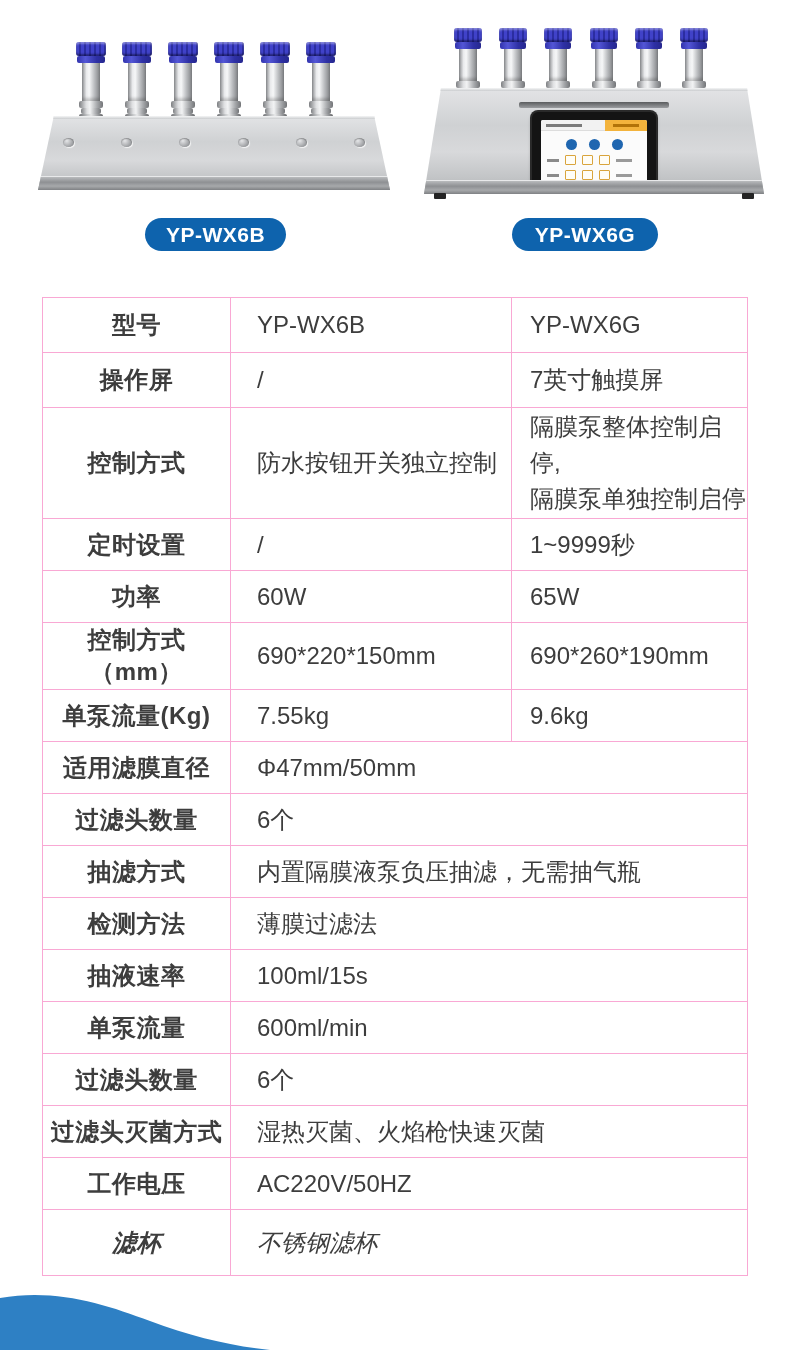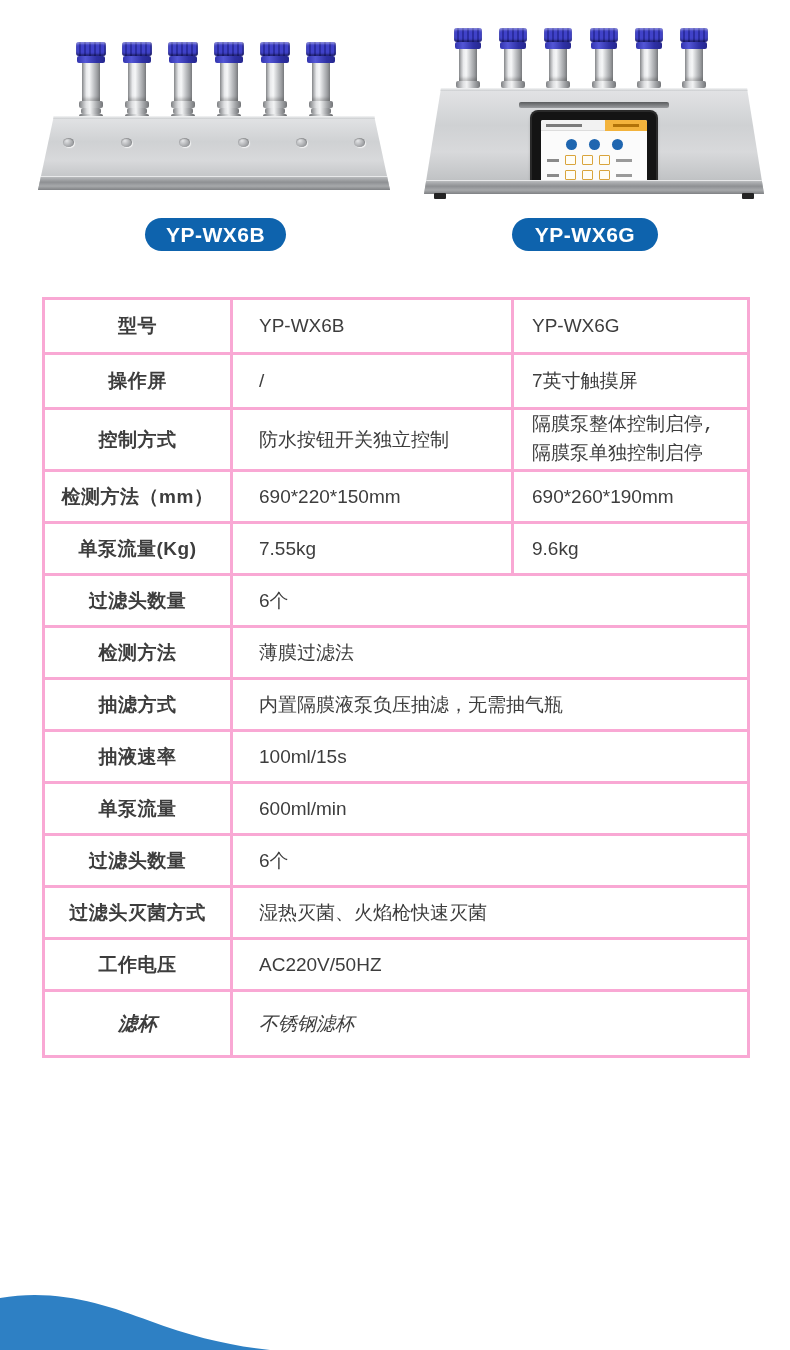--- a/index.html
+++ b/index.html
@@ -86,30 +86,30 @@
   .badge-g{left:512px;width:146px;}
   
   table.spec{
     position:absolute;left:42px;top:297px;width:705px;
     border-collapse:collapse;table-layout:fixed;
   }
   table.spec col.c1{width:188px;}
   table.spec col.c2{width:281px;}
   table.spec col.c3{width:236px;}
   table.spec td{
-    border:3px solid #f9a8d4;vertical-align:middle;
-    font-size:19px;color:#3d3d3d;background:#fff;
+    border:1px solid #f9a8d4;vertical-align:middle;
+    font-size:24px;color:#3d3d3d;background:#fff;
   }
   td.lab{
     text-align:center;color:var(--label-blue,#17549b);font-weight:bold;
     letter-spacing:.5px;
   }
   td.val{padding-left:26px;text-align:left;}
   td.val3{padding-left:18px;text-align:left;}
-  td.small{font-size:13.5px;line-height:1.5;color:#4a4a4a;font-family:Liberation Mono, monospace;}
+  td.small{font-size:13.5px;line-height:1.5;color:#4a4a4a;}
   tr.r{height:52px;} tr.r.tall{height:55px;} tr.r.last{height:66px;}
   tr.last td{vertical-align:middle;font-style:italic;}
   
   .wave{position:absolute;left:0;bottom:0;width:270px;height:62px;}
 </style>
 </head>
 <body style="--badge-blue: #0e63ad; --label-blue: #17549b;">
 
 <div class="hero">
 
@@ -285,40 +285,54 @@
         <td class="lab">操作屏</td>
         <td class="val">/</td>
         <td class="val3">7英寸触摸屏</td>
       </tr>
       <tr class="r">
         <td class="lab">控制方式</td>
         <td class="val">防水按钮开关独立控制</td>
         <td class="val3 small">隔膜泵整体控制启停,<br>隔膜泵单独控制启停</td>
       </tr>
       <tr class="r">
-        <td class="lab">检测方法（mm）</td>
+        <td class="lab">定时设置</td>
+        <td class="val">/</td>
+        <td class="val3">1~9999秒</td>
+      </tr>
+      <tr class="r">
+        <td class="lab">功率</td>
+        <td class="val">60W</td>
+        <td class="val3">65W</td>
+      </tr>
+      <tr class="r">
+        <td class="lab">控制方式（mm）</td>
         <td class="val">690*220*150mm</td>
         <td class="val3">690*260*190mm</td>
       </tr>
       <tr class="r">
         <td class="lab">单泵流量(Kg)</td>
         <td class="val">7.55kg</td>
         <td class="val3">9.6kg</td>
       </tr>
       <tr class="r">
+        <td class="lab">适用滤膜直径</td>
+        <td class="val" colspan="2">Φ47mm/50mm</td>
+      </tr>
+      <tr class="r">
         <td class="lab">过滤头数量</td>
         <td class="val" colspan="2">6个</td>
       </tr>
       <tr class="r">
+        <td class="lab">抽滤方式</td>
+        <td class="val" colspan="2">内置隔膜液泵负压抽滤，无需抽气瓶</td>
+      </tr>
+      <tr class="r">
         <td class="lab">检测方法</td>
         <td class="val" colspan="2">薄膜过滤法</td>
-      </tr>
-      <tr class="r">
-        <td class="lab">抽滤方式</td>
-        <td class="val" colspan="2">内置隔膜液泵负压抽滤，无需抽气瓶</td>
       </tr>
       <tr class="r">
         <td class="lab">抽液速率</td>
         <td class="val" colspan="2">100ml/15s</td>
       </tr>
       <tr class="r">
         <td class="lab">单泵流量</td>
         <td class="val" colspan="2">600ml/min</td>
       </tr>
       <tr class="r">

